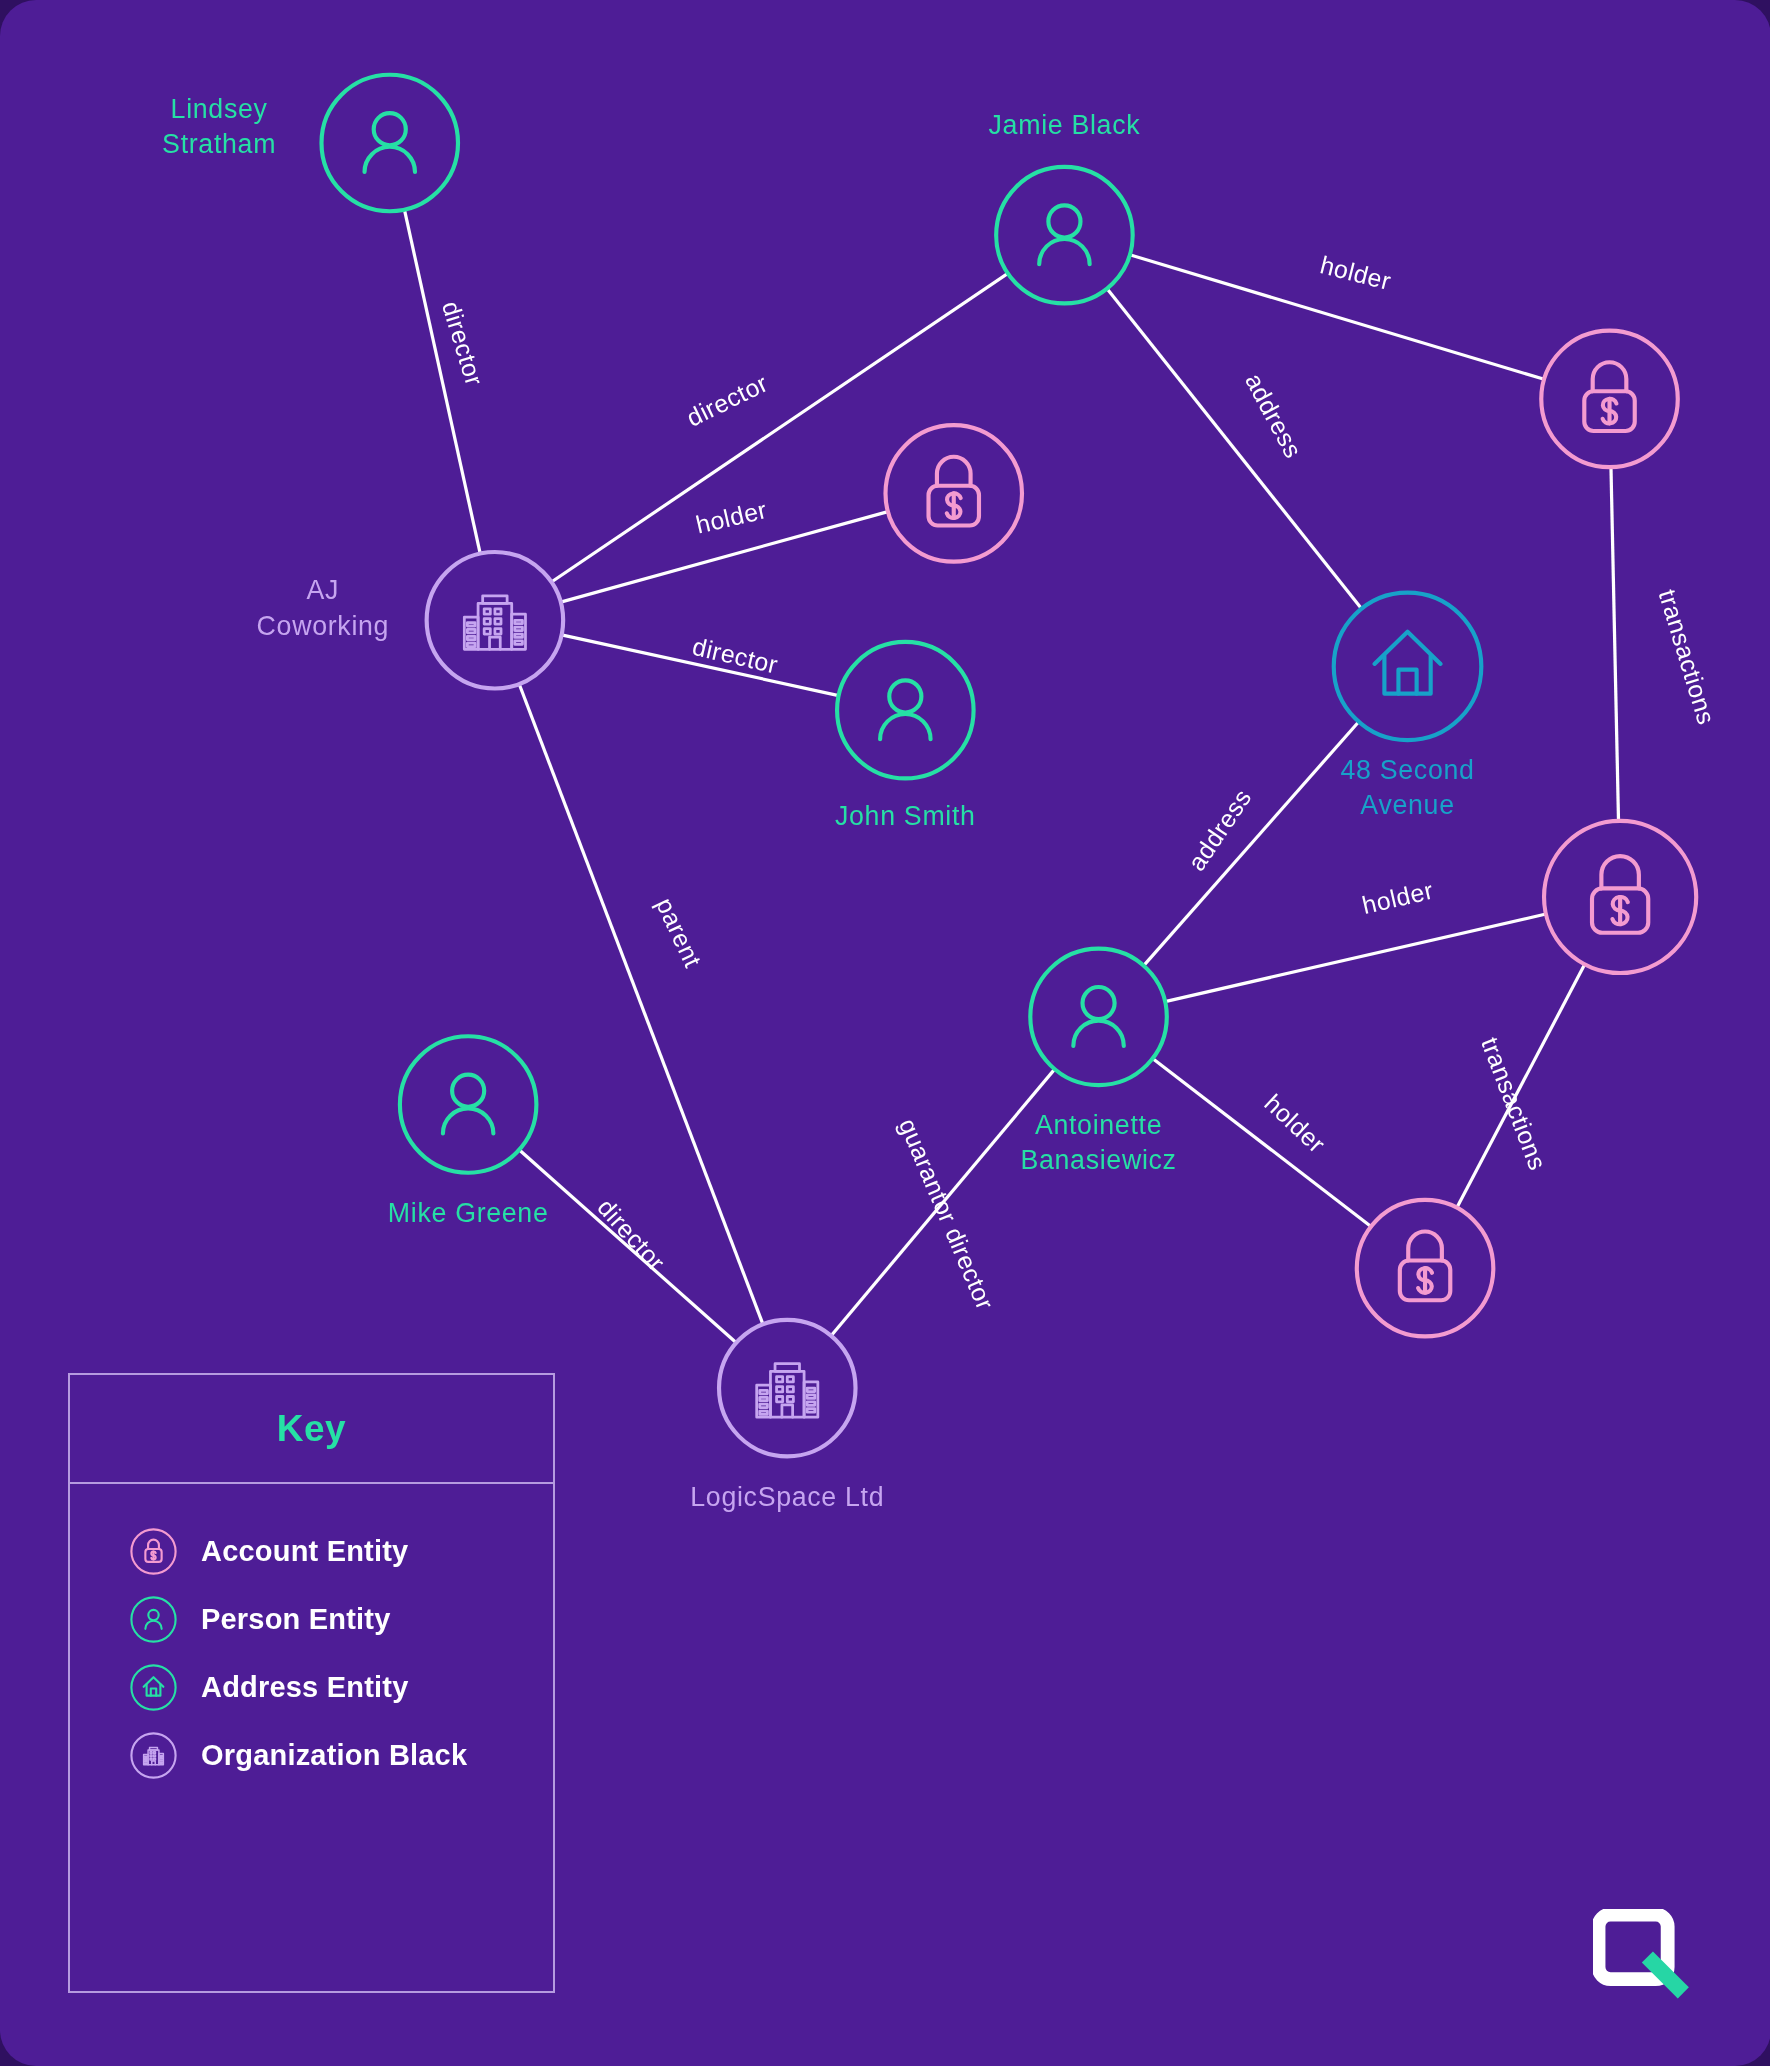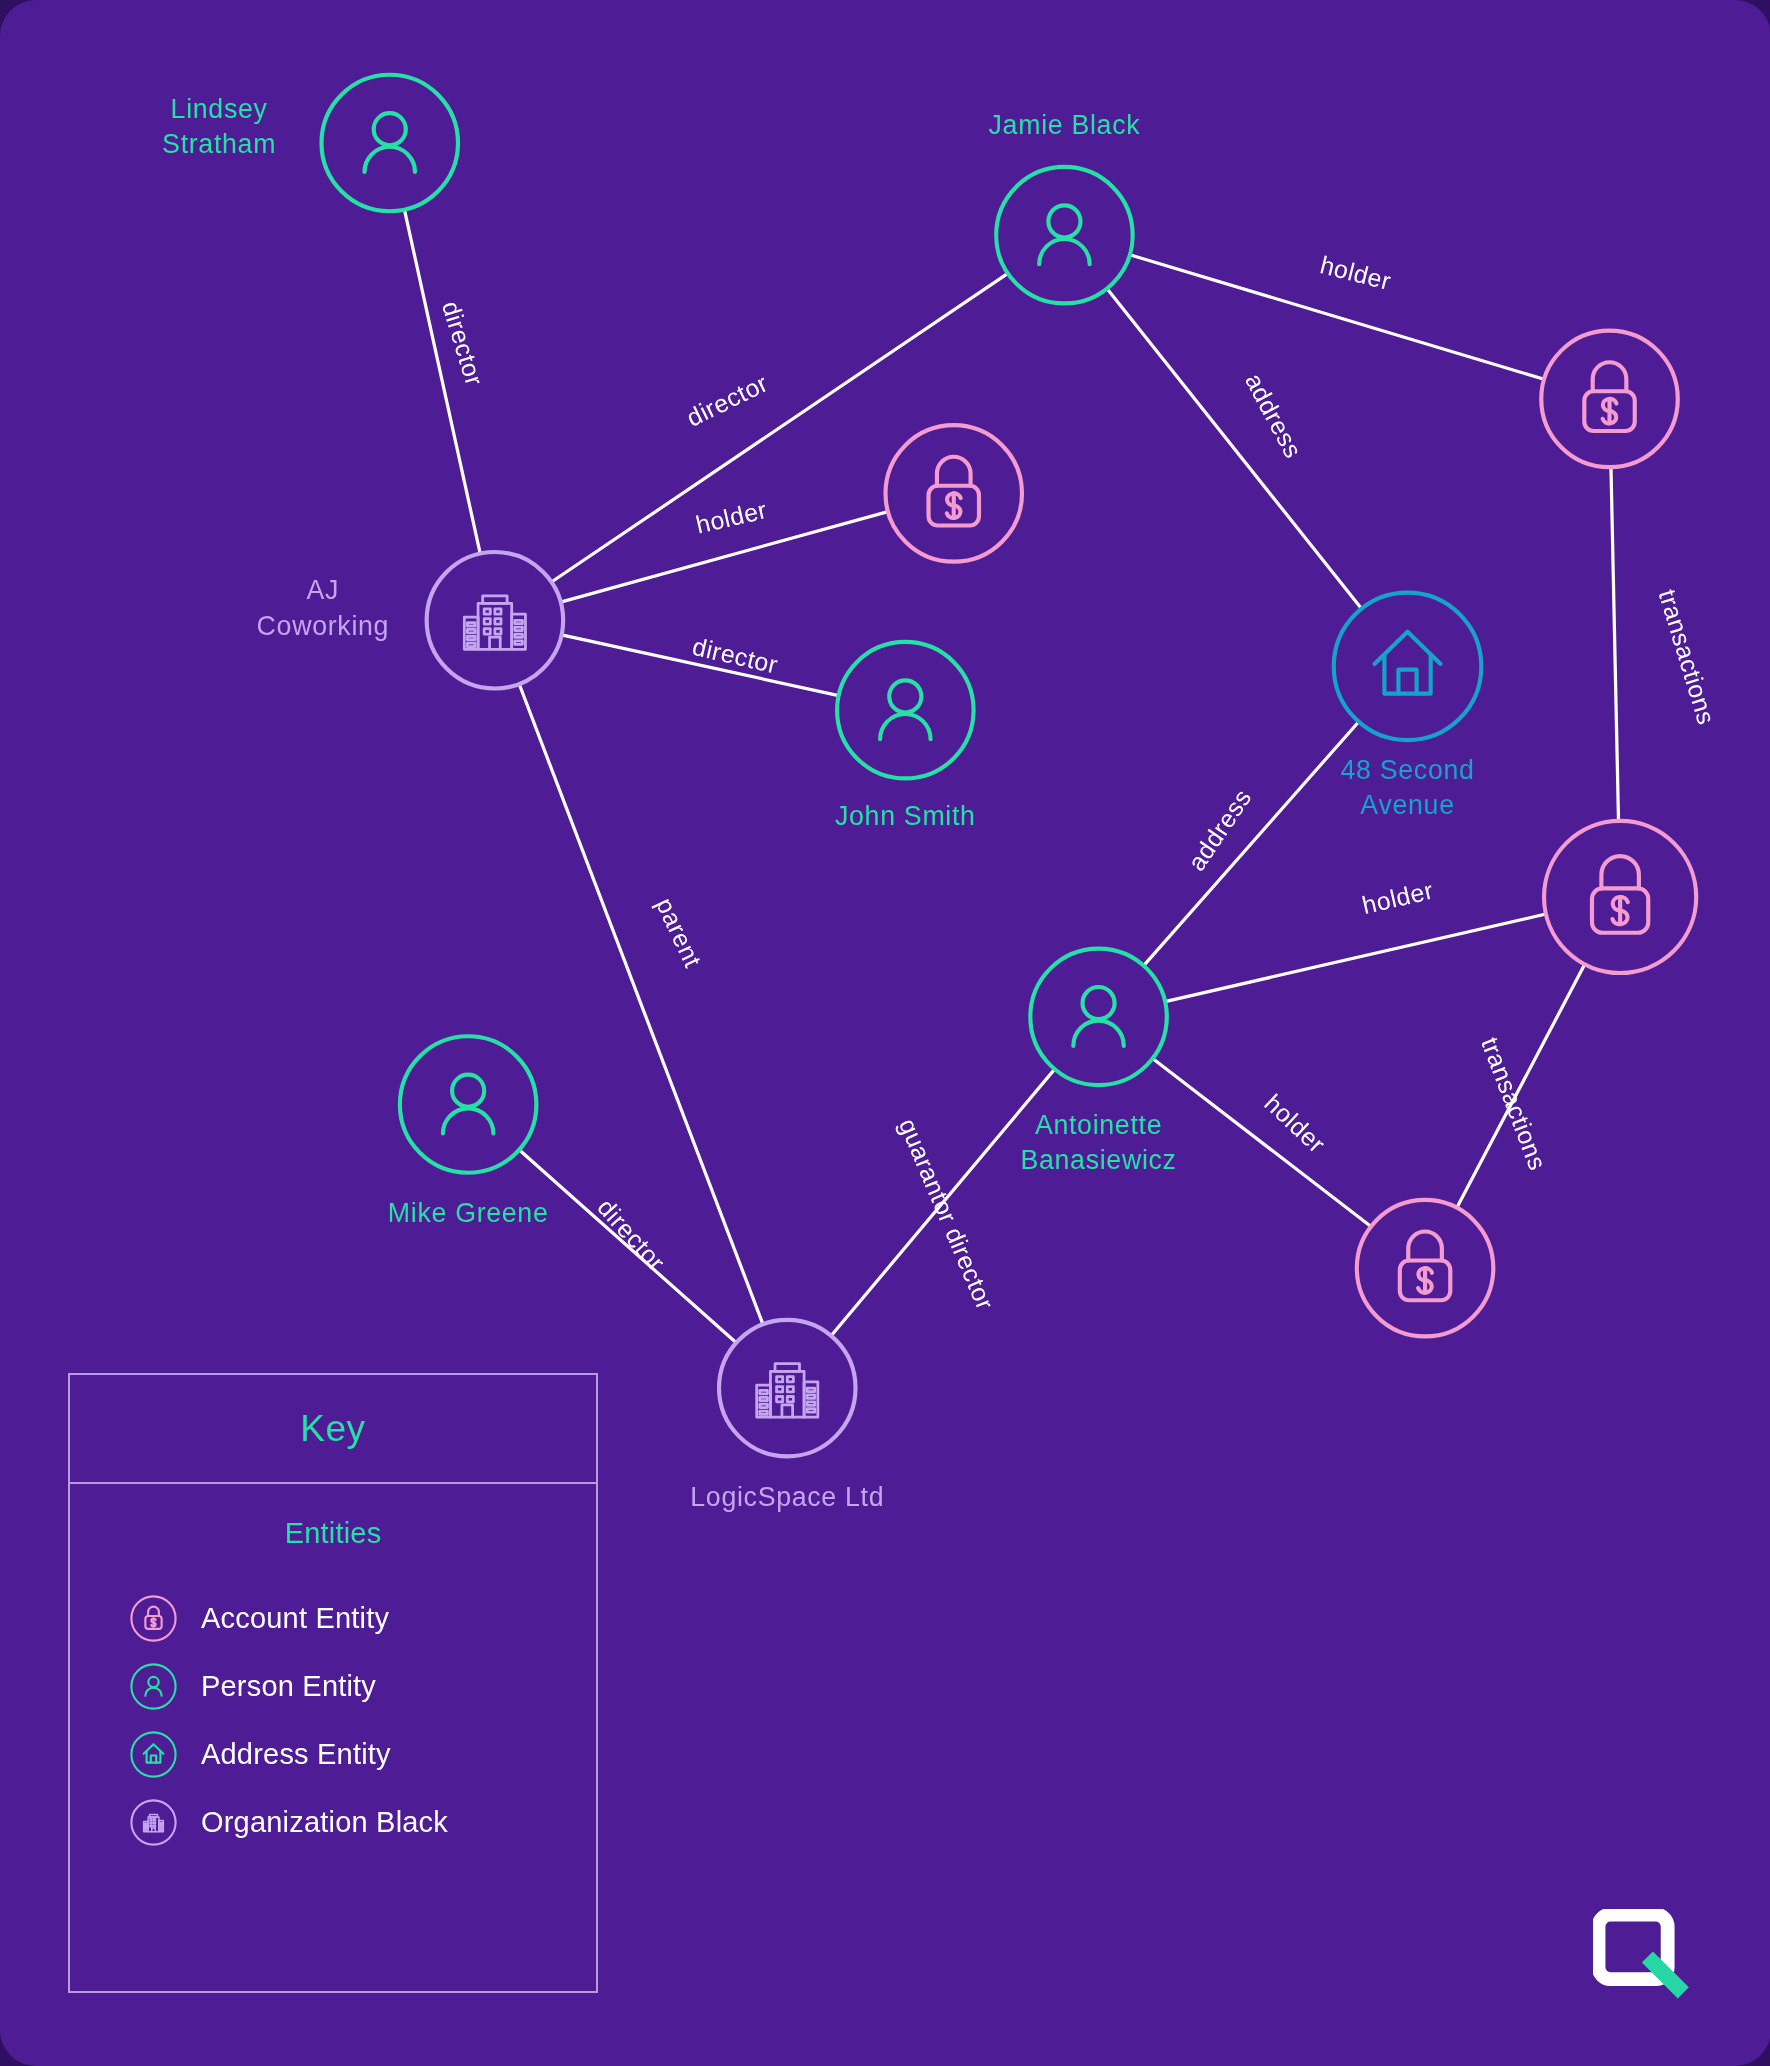--- a/index.html
+++ b/index.html
@@ -47,24 +47,25 @@
     font-family: "Liberation Sans", sans-serif;
     font-size: 58px;
     letter-spacing: 1.5px;
     text-anchor: middle;
   }
   
   #key-panel {
     position: absolute;
     left: 68px;
     top: 1373px;
-    width: 530px;
+    width: 487px;
     height: 620px;
     border: 2.3px solid #b69be0;
     box-sizing: border-box;
+    font-weight: bold;
   }
   #key-header {
     height: 109px;
     border-bottom: 2.3px solid #b69be0;
     display: flex;
     align-items: center;
     justify-content: center;
     box-sizing: border-box;
   }
   #key-title {
@@ -289,21 +290,20 @@
         <text x="1015" y="2650" class="node-label" fill="#26e0a5" text-anchor="middle"><tspan x="1015" dy="0">Mike Greene</tspan></text>
         <text x="1707" y="3265" class="node-label" fill="#c6a5f0" text-anchor="middle"><tspan x="1707" dy="0">LogicSpace Ltd</tspan></text>
       </g>
   </svg>
 
   <div id="key-panel">
     <div id="key-header">
       <div id="key-title">Key</div>
     </div>
     <div id="key-body">
-      <div id="entities-title">Entities</div>
       <div id="key-rows">
           <div class="key-row">
             <svg class="key-icon" viewBox="-60 -60 120 120">
               <circle cx="0" cy="0" r="52" fill="none" stroke="#f49bd0" stroke-width="5"></circle>
               <g>
                 <path d="M -12.76 -5.8 L -12.76 -15.079999999999998 A 12.76 12.76 0 0 1 12.76 -15.079999999999998 L 12.76 -5.8" fill="none" stroke="#f49bd0" stroke-width="5" stroke-linecap="round" stroke-linejoin="round"></path>
                 <rect x="-19.139999999999997" y="-5.8" width="38.279999999999994" height="30.159999999999997" rx="6.959999999999999" ry="6.959999999999999" fill="none" stroke="#f49bd0" stroke-width="5" stroke-linecap="round" stroke-linejoin="round"></rect>
                 <path d="M 5.22 3.4799999999999995 A 5.22 4.64 0 1 0 0 9.28 A 5.22 4.64 0 1 1 -5.22 15.079999999999998" fill="none" stroke="#f49bd0" stroke-width="5" stroke-linecap="round" stroke-linejoin="round"></path>
                 <path d="M 0 0 L 0 18.56" fill="none" stroke="#f49bd0" stroke-width="5" stroke-linecap="round" stroke-linejoin="round"></path>
               </g>

